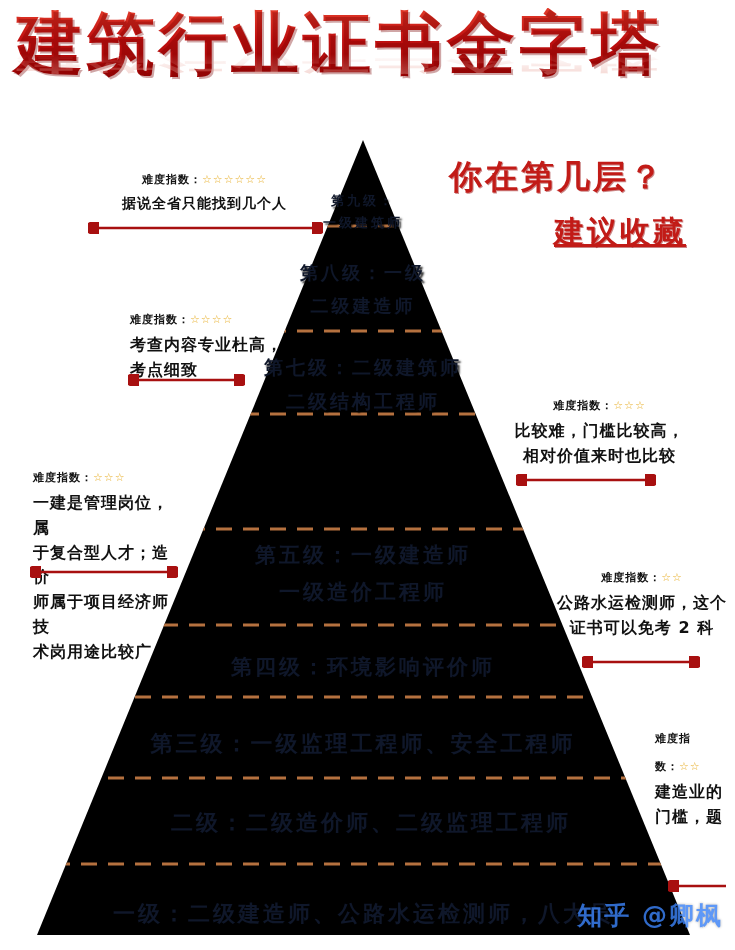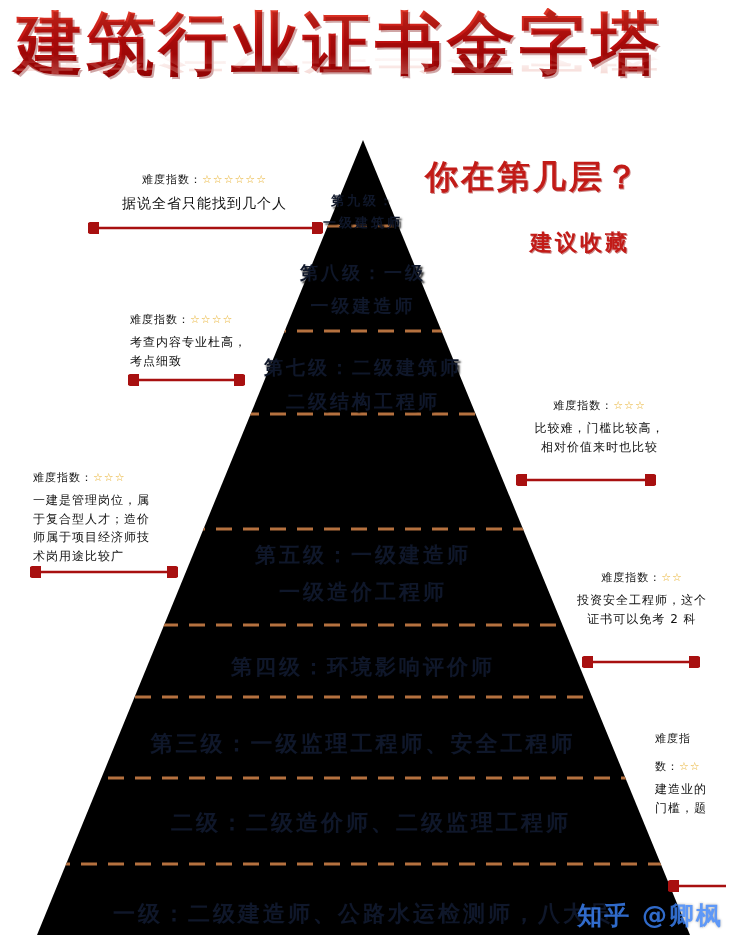--- a/index.html
+++ b/index.html
@@ -33,49 +33,50 @@
     mask-image:linear-gradient(to bottom,rgba(0,0,0,.55),rgba(0,0,0,0) 70%);
     opacity:.75;
   }
 
   
   .headline{
     position:absolute;font-weight:bold;color:#c21b17;
     font-family:"DejaVu Sans","Liberation Sans",sans-serif;
     letter-spacing:3px;white-space:nowrap;
     text-shadow:1px 1px 0 rgba(150,10,10,.5);
+    margin-left:24px;
   }
   #headline-1{left:425px;top:155px;font-size:33px;}
-  #headline-2{left:530px;top:228px;font-size:22px;}
+  #headline-2{left:530px;top:212px;font-size:30px;text-decoration:underline;}
 
   
   #pyramid{position:absolute;left:0;top:135px;width:735px;height:805px;}
   #pyramid svg{display:block;}
 
   .lvl-text{
     position:absolute;text-align:center;color:#0f172a;
     font-family:"DejaVu Sans","Liberation Sans",sans-serif;
     font-weight:bold;letter-spacing:3px;white-space:nowrap;
     text-shadow:2px 2px 2px rgba(0,0,0,.9);
     pointer-events:none;
   }
   .lvl-text .ln{display:block;}
 
   
   .note{
     position:absolute;
     font-family:"DejaVu Sans","Liberation Sans",sans-serif;
-    color:#111;font-weight:normal;
+    color:#111;font-weight:bold;
   }
   .note .diff{
     display:block;font-size:11px;letter-spacing:1px;
     margin-bottom:6px;white-space:nowrap;
   }
   .note .stars{color:#e8b233;letter-spacing:1px;font-size:11px;}
-  .note .body{display:block;font-size:12px;line-height:1.55;letter-spacing:1px;}
+  .note .body{display:block;font-size:16px;line-height:1.55;letter-spacing:1px;}
   .note.center{text-align:center;}
   .note.leftal{text-align:left;}
 
   .arrow{position:absolute;height:12px;}
   .arrow svg{display:block;}
 
   
   #watermark{
     position:absolute;right:12px;bottom:18px;
     font-family:"DejaVu Sans","Liberation Sans",sans-serif;
@@ -117,21 +118,21 @@
       </g>
     </svg>
   </div>
 
   <div class="lvl-text" id="t9" style="left:258px;top:190px;width:210px;font-size:13px;line-height:22px;">
       <span class="ln">第九级：</span>
       <span class="ln">一级建筑师</span>
     </div>
   <div class="lvl-text" id="t8" style="left:233px;top:256px;width:260px;font-size:18px;line-height:33px;">
       <span class="ln">第八级：一级</span>
-      <span class="ln">一级建造师</span>
+      <span class="ln">二级建造师</span>
     </div>
   <div class="lvl-text" id="t7" style="left:203px;top:350px;width:320px;font-size:19px;line-height:34px;">
       <span class="ln">第七级：二级建筑师</span>
       <span class="ln">二级结构工程师</span>
     </div>
   <div class="lvl-text" id="t5" style="left:163px;top:537px;width:400px;font-size:21px;line-height:37px;">
       <span class="ln">第五级：一级建造师</span>
       <span class="ln">一级造价工程师</span>
     </div>
   <div class="lvl-text" id="t4" style="left:143px;top:650px;width:440px;font-size:21px;line-height:34px;">
@@ -205,21 +206,21 @@
   <div class="arrow" id="arr-r1" style="left:516px;top:474px;width:140px;">
     <svg width="140" height="12" viewBox="0 0 140 12" xmlns="http://www.w3.org/2000/svg">
       <line x1="9" y1="6" x2="131" y2="6" stroke="#a81010" stroke-width="2.4" marker-start="url(#mkL)" marker-end="url(#mkR)"></line>
     </svg>
   </div>
 
   <div class="note center" id="note-r2" style="left:556px;top:570px;width:172px;">
     <span class="diff">
       <span>难度指数：</span><span class="stars">☆☆</span>
     </span>
-    <span class="body">投资安全工程师，这个</span>
+    <span class="body">公路水运检测师，这个</span>
     <span class="body">证书可以免考 2 科</span>
   </div>
   <div class="arrow" id="arr-r2" style="left:582px;top:656px;width:118px;">
     <svg width="118" height="12" viewBox="0 0 118 12" xmlns="http://www.w3.org/2000/svg">
       <line x1="9" y1="6" x2="109" y2="6" stroke="#a81010" stroke-width="2.4" marker-start="url(#mkL)" marker-end="url(#mkR)"></line>
     </svg>
   </div>
 
   <div class="note leftal" id="note-r3" style="left:655px;top:730px;width:80px;">
     <span class="body" style="font-size:11px;">难度指</span>

